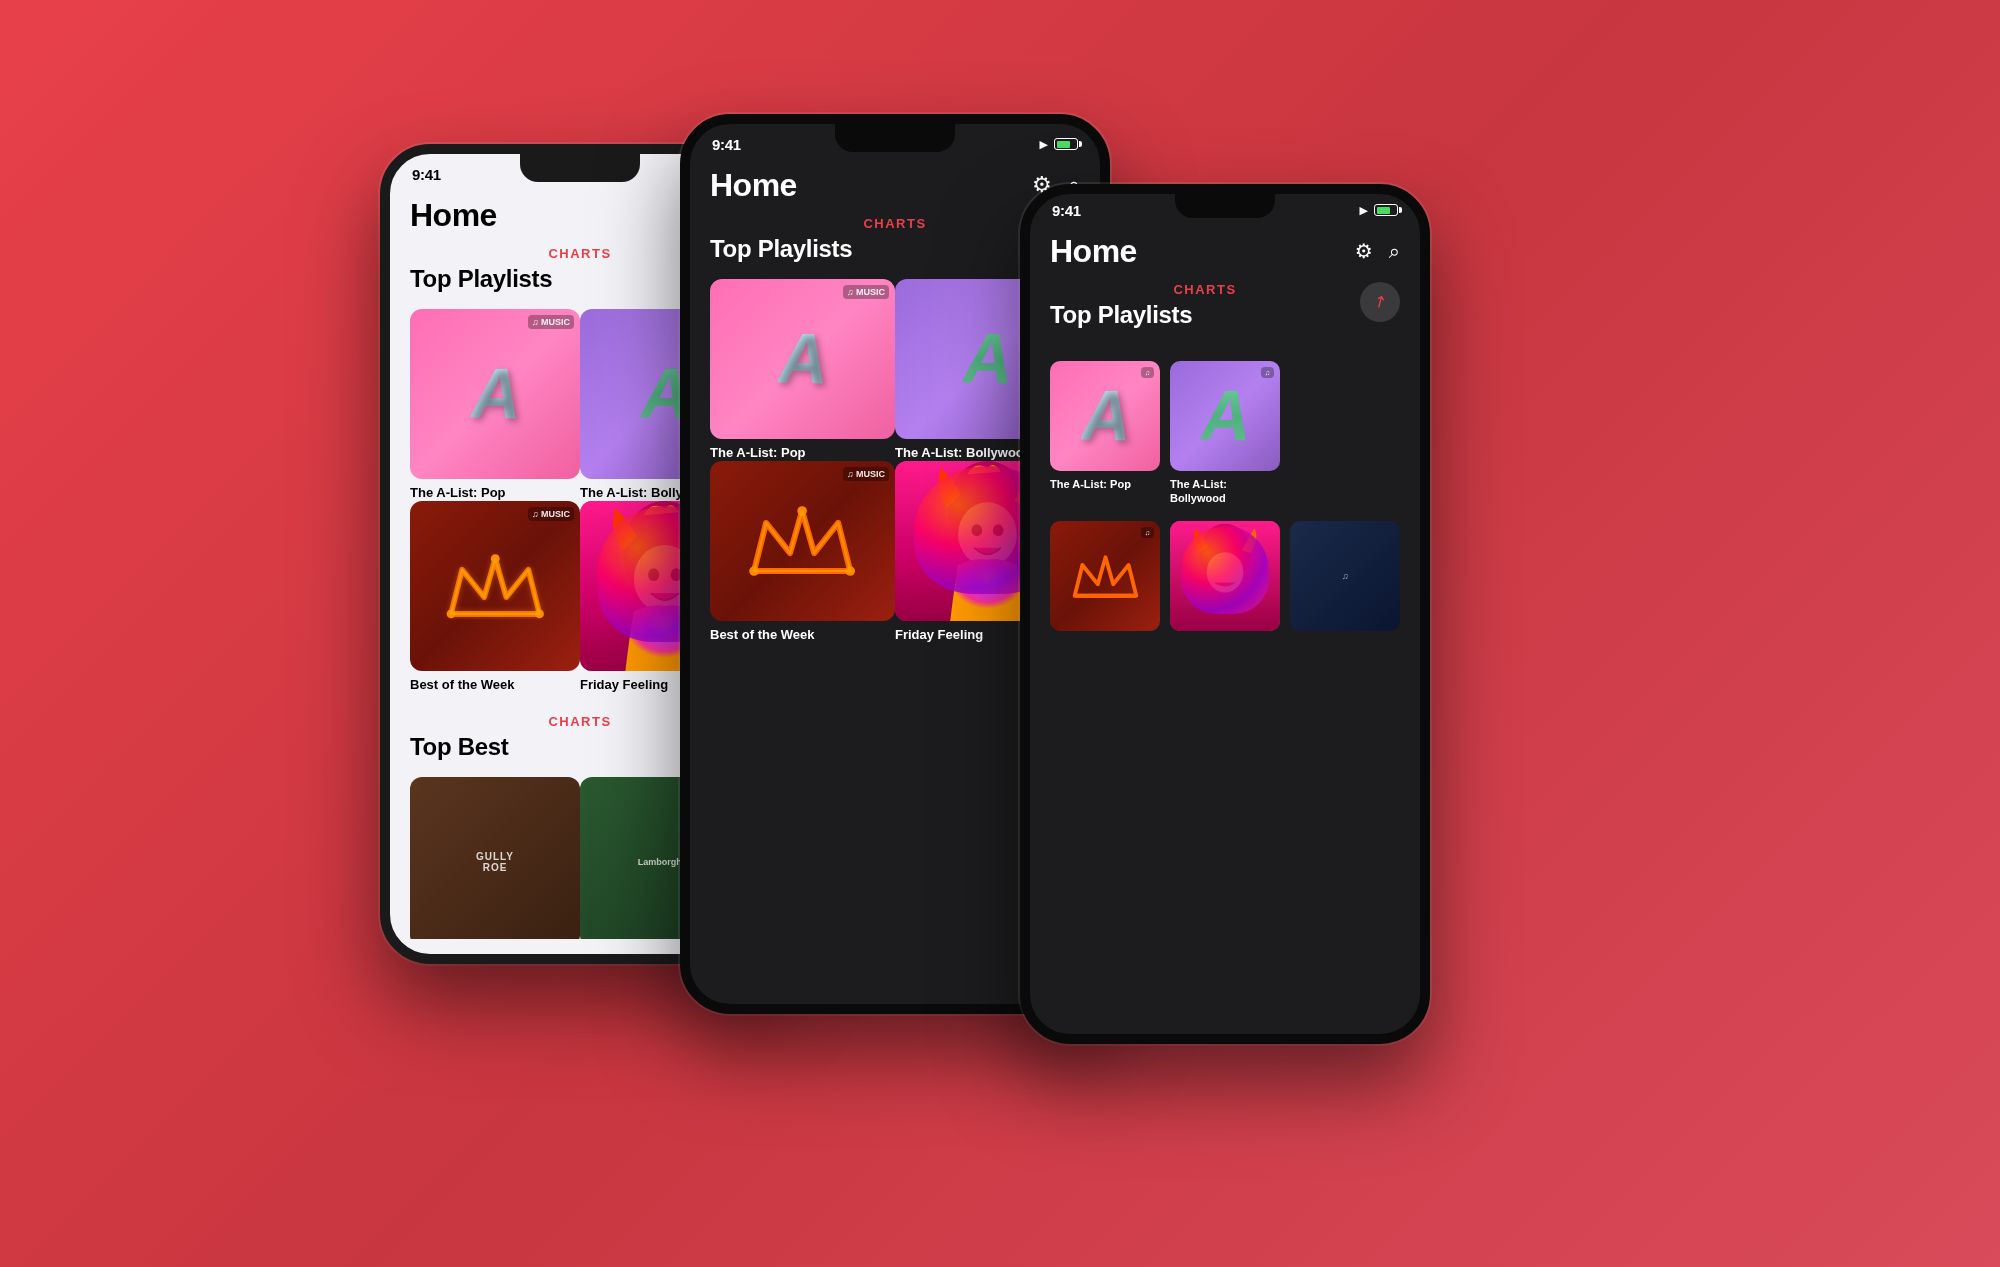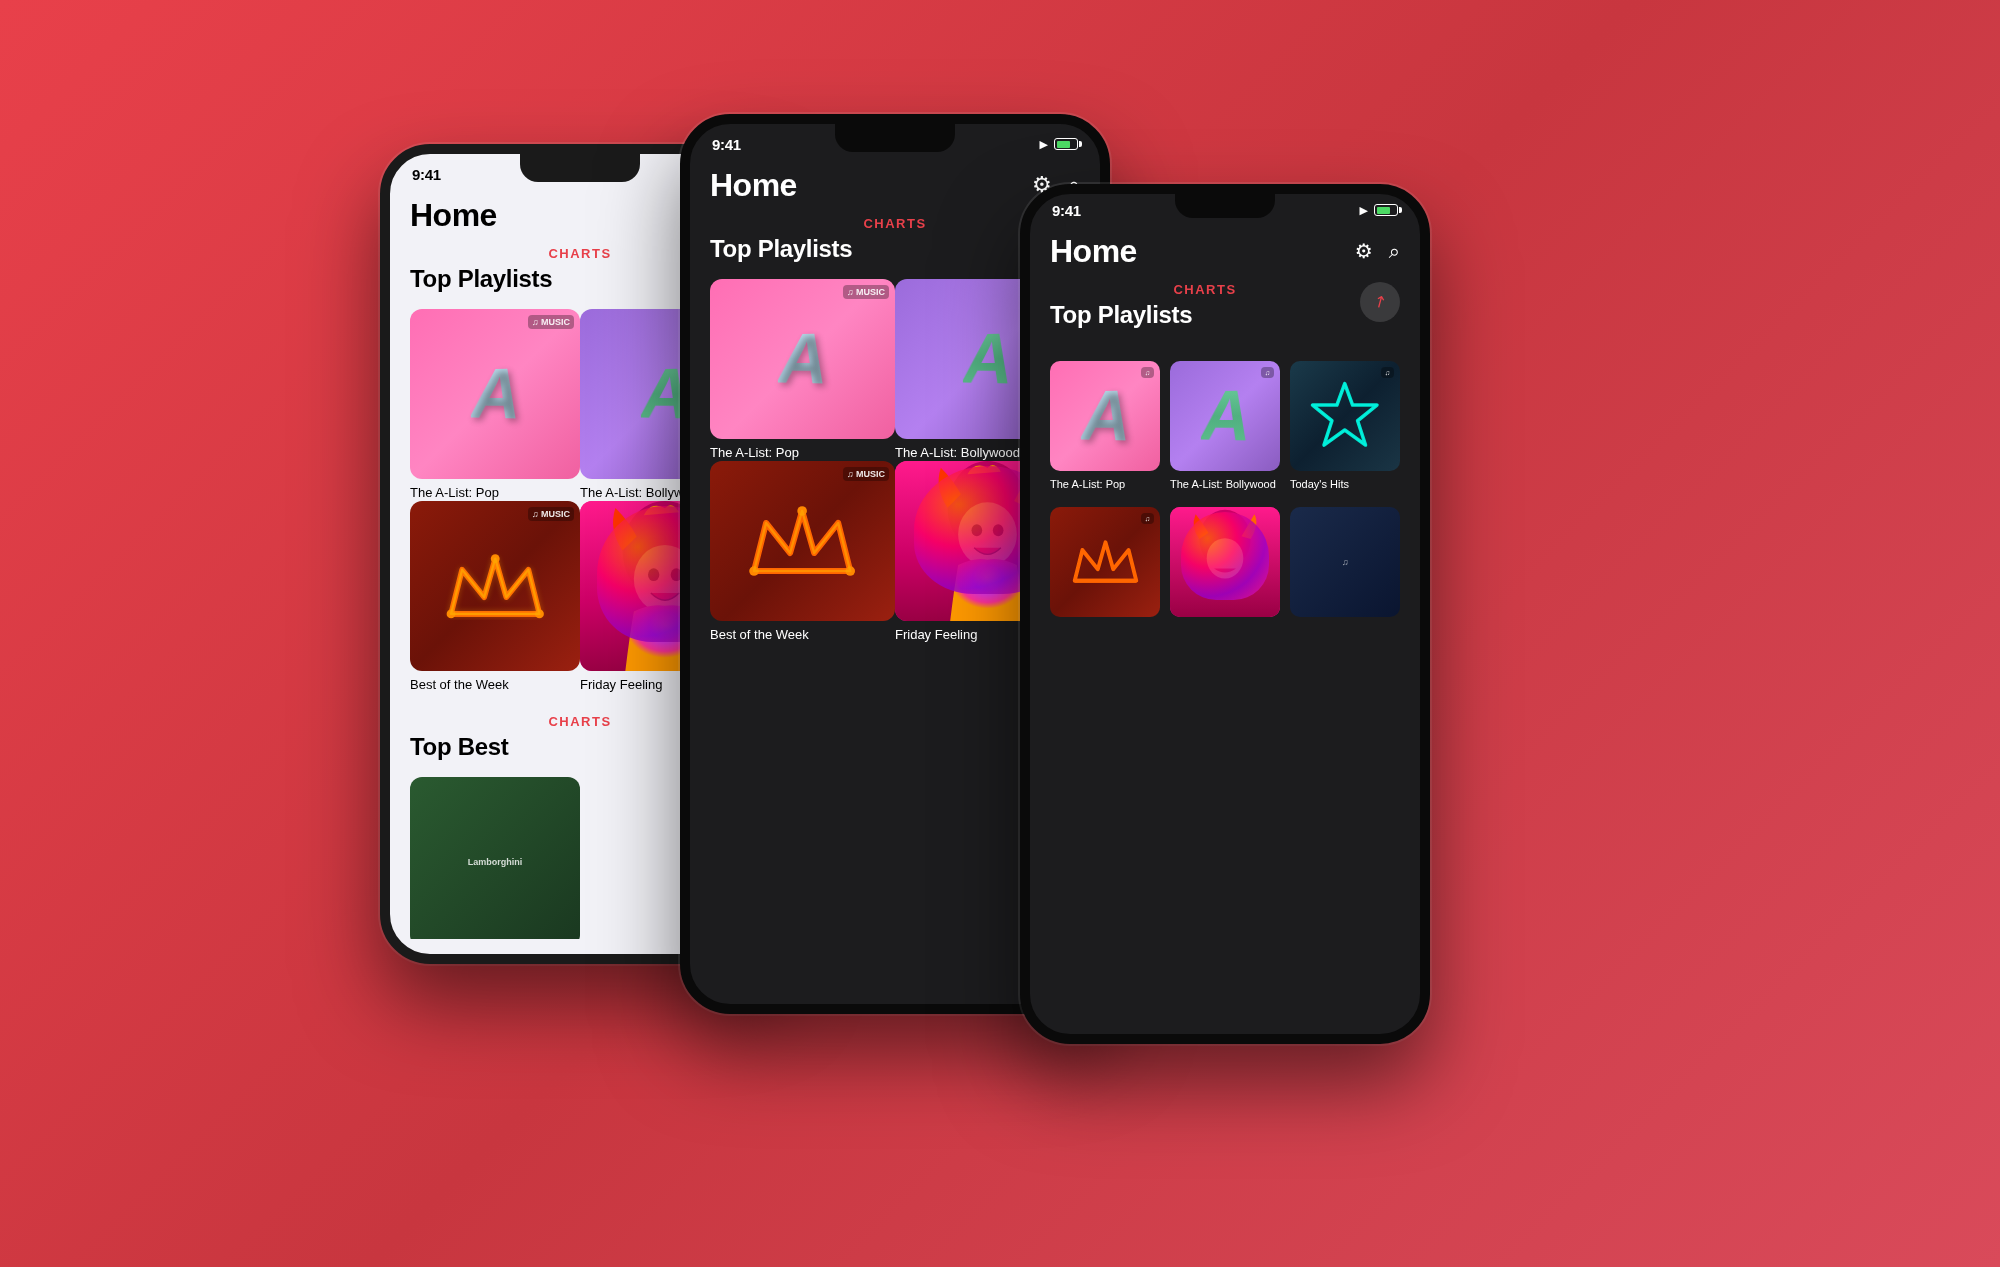--- a/index.html
+++ b/index.html
@@ -204,21 +204,21 @@
     .playlist-thumb {
       width: 100%;
       aspect-ratio: 1;
       border-radius: 12px;
       position: relative;
       overflow: hidden;
     }
 
     .playlist-name {
       font-size: 13px;
-      font-weight: 400;
+      font-weight: 700;
       text-align: left;
       line-height: 1.3;
     }
     .light .playlist-name { color: #000; }
     .dark .playlist-name { color: #fff; }
 
     
     .am-badge {
       position: absolute;
       top: 6px;
@@ -491,20 +491,25 @@
             </div>
           </div>
           <span class="playlist-name">Friday Feeling</span>
         </div>
       </div>
 
       <div class="songs-section">
         <div class="section-label">CHARTS</div>
         <div class="section-title">Top Best</div>
         <div class="playlist-grid">
+          <div class="playlist-item">
+            <div class="playlist-thumb artwork-song-1" style="background: linear-gradient(135deg, #5a3520 0%, #3a2010 100%); display:flex; align-items:center; justify-content:center;">
+              <span style="color:rgba(255,255,255,0.8); font-size:10px; font-weight:700; text-align:center; letter-spacing:1px; font-family: 'Impact', sans-serif;">GULLY<br>ROE</span>
+            </div>
+          </div>
           <div class="playlist-item">
             <div class="playlist-thumb" style="background: linear-gradient(135deg, #2a5a30 0%, #1a3820 100%); display:flex; align-items:center; justify-content:center; border-radius:12px;">
               <span style="color:rgba(255,255,255,0.8); font-size:9px; font-weight:700; text-align:center;">Lamborghini</span>
             </div>
           </div>
         </div>
       </div>
     </div>
   </div>
 
@@ -636,30 +641,20 @@
           <span class="playlist-name">The A-List: Pop</span>
         </div>
 
         <div class="playlist-item">
           <div class="artwork-small artwork-bollywood">
             <span class="am-badge" style="font-size:7px;">♫</span>
           </div>
           <span class="playlist-name">The A-List: Bollywood</span>
         </div>
 
-        <div class="playlist-item">
-          <div class="artwork-small artwork-todayshits">
-            <span class="am-badge" style="font-size:7px;">♫</span>
-            <svg viewBox="0 0 100 100" width="65%" height="65%">
-              <polygon points="50,5 61,35 95,35 68,57 79,91 50,70 21,91 32,57 5,35 39,35" fill="none" stroke="#00e5d0" stroke-width="5" stroke-linejoin="round"></polygon>
-              <polygon points="50,5 61,35 95,35 68,57 79,91 50,70 21,91 32,57 5,35 39,35" fill="none" stroke="#00ffee" stroke-width="2" opacity="0.5"></polygon>
-            </svg>
-          </div>
-          <span class="playlist-name">Today's Hits</span>
-        </div>
       </div>
 
       <div class="bottom-row">
 
         <div class="playlist-item">
           <div class="artwork-small artwork-bestweek">
             <span class="am-badge" style="font-size:7px;">♫</span>
             <svg viewBox="0 0 100 70" width="70%" height="70%">
               <path d="M10 60 L20 20 L40 45 L50 10 L60 45 L80 20 L90 60 Z" fill="none" stroke="#ff6600" stroke-width="5" stroke-linejoin="round"></path>
               <path d="M10 60 L90 60" stroke="#ff6600" stroke-width="5"></path>

